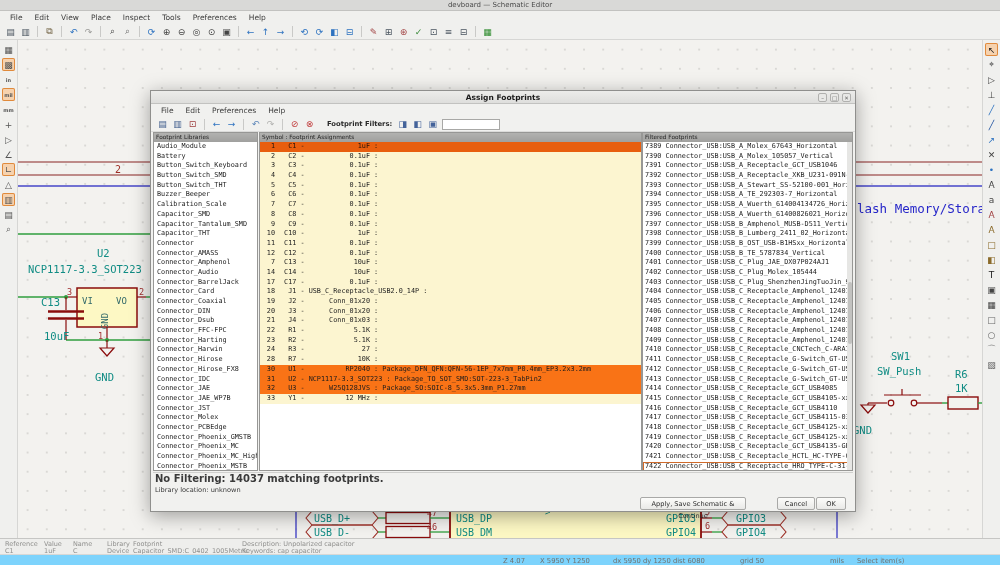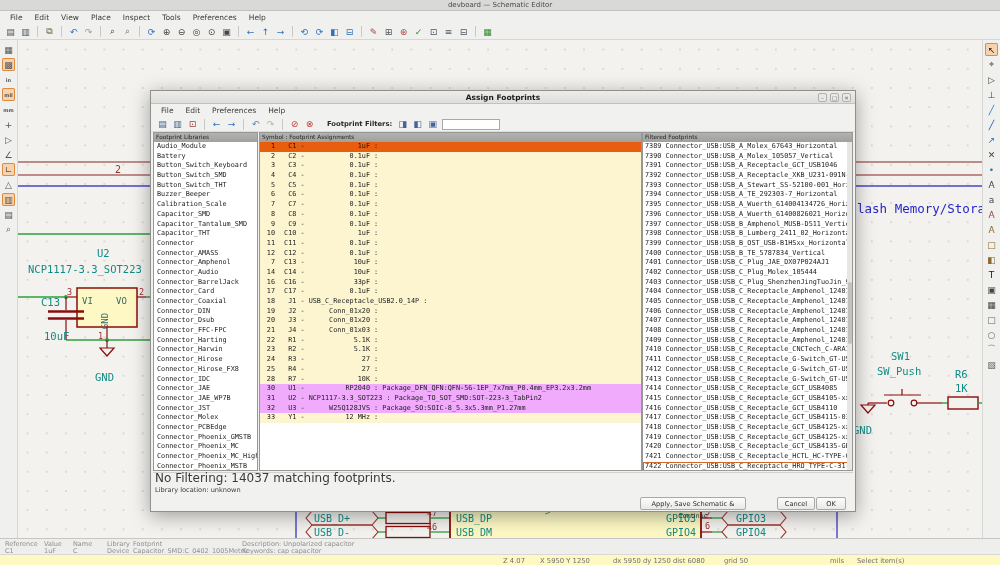--- a/index.html
+++ b/index.html
@@ -23,21 +23,21 @@
 
   
   #canvas { left:18px; top:40px; width:964px; height:498px; background-color:#f3f2ef;
     background-image:radial-gradient(circle,#c9c8c4 0.6px,transparent 0.8px); background-size:19.2px 19.2px; z-index:1; }
   #schsvg { position:absolute; left:0; top:0; }
   text { font-family:"DejaVu Sans Mono","Liberation Mono",monospace; }
 
   
   #bottominfo { left:0; top:538px; width:1000px; height:16px; background:#eeeeec; border-top:1px solid #c6c6c4; z-index:6; font-size:6.5px; color:#8f8f8d; }
   #bottominfo span { position:absolute; white-space:nowrap; }
-  #statusbar { left:0; top:554px; width:1000px; height:11px; background:#fef9c3; border-top:1px solid #d8d8d6; z-index:6; font-size:6.8px; color:#6f6f6d; }
+  #statusbar { left:0; top:554px; width:1000px; height:11px; background:#7dd3fc; border-top:1px solid #d8d8d6; z-index:6; font-size:6.8px; color:#6f6f6d; }
   #statusbar span { position:absolute; top:2px; white-space:nowrap; }
 
   
   #dialog { left:150px; top:90px; width:706px; height:422px; background:#f1f1ef; border:1px solid #8f8f8d; box-shadow:0 4px 18px rgba(0,0,0,.35); z-index:10; }
   #dlg-title { left:0; top:0; width:704px; height:13px; background:linear-gradient(#ececea,#dededc); border-bottom:1px solid #c2c2c0; text-align:center; font-size:7.5px; font-weight:bold; color:#1a1a1a; line-height:13px; }
   .winbtn { position:absolute; top:2px; width:9px; height:9px; border:1px solid #b0b0ae; border-radius:2px; background:#e8e8e6; font-size:5.5px; color:#666; text-align:center; line-height:8px; }
   #dlg-menubar { left:0; top:13px; width:704px; height:13px; display:flex; align-items:center; padding-left:4px; background:#f1f1ef; }
   #dlg-toolbar { left:0; top:26px; width:704px; height:15px; display:flex; align-items:center; padding-left:4px; background:#f1f1ef; border-bottom:1px solid #dcdcda; }
   #dlg-toolbar .lbl { font-size:6.8px; font-weight:bold; color:#2a2a2a; margin:0 3px 0 10px; }
   #dlg-search { width:58px; height:11px; border:1px solid #a8a8a6; background:#fff; font-size:6.5px; margin-left:2px; }
@@ -45,28 +45,28 @@
   .panel { position:absolute; top:41px; height:339px; border:1px solid #979795; background:#fff; overflow:hidden; }
   #panel-left  { left:2px;   width:105px; }
   #panel-mid   { left:108px; width:383px; }
   #panel-right { left:491px; width:211px; }
   .phdr { height:9px; background:linear-gradient(#b2b2b0,#a0a09e); color:#1f1f1f; font-size:5.8px; line-height:9px; padding-left:2px; white-space:nowrap; overflow:hidden; }
   .plist { position:absolute; left:0; top:9px; right:0; bottom:0; overflow:hidden; background:#fff; }
   .lrow { height:9.7px; line-height:9.7px; font-family:"DejaVu Sans Mono","Liberation Mono",monospace; font-size:6.8px; color:#1c1c1c; white-space:pre; overflow:hidden; padding-left:3px; }
   .mrow { display:flex; height:9.7px; line-height:9.7px; font-family:"DejaVu Sans Mono","Liberation Mono",monospace; font-size:6.8px; color:#1c1c1c; background:#fcf5d0; overflow:hidden; }
   .mrow .num { width:15px; text-align:right; flex:none; }
   .mrow .txt { white-space:pre; margin-left:5px; }
-  .mrow.assigned { background:#f0abfc; }
+  .mrow.assigned { background:#f97316; }
   .mrow.sel { background:#e85e0e; color:#27130a; }
   .rrow { height:9.7px; line-height:9.7px; font-family:"DejaVu Sans Mono","Liberation Mono",monospace; font-size:6.8px; color:#1c1c1c; white-space:pre; overflow:hidden; padding-left:2px; }
   .rrow.sel { box-shadow:inset 0 0 0 1px #cf6a2a; }
   #rscroll { position:absolute; right:0; top:9px; width:5px; bottom:0; background:#e6e6e4; }
   #rscroll .thumb { position:absolute; left:0.5px; width:4px; height:62px; top:140px; background:#c2c2c0; border-radius:2px; }
 
-  #dlg-status { left:2px; top:381px; width:700px; height:11px; font-size:12px; color:#3a3a3a; line-height:11px; padding-left:2px; border-top:1px solid #d0d0ce; }
+  #dlg-status { left:2px; top:381px; width:700px; height:11px; font-size:10px; color:#3a3a3a; line-height:11px; padding-left:2px; border-top:1px solid #d0d0ce;font-weight:bold; }
   #dlg-libloc { left:4px; top:395px; font-size:6.6px; color:#3a3a3a; }
   .dbtn { position:absolute; top:406px; height:13px; background:linear-gradient(#fcfcfa,#e9e9e7); border:1px solid #a9a9a7; border-radius:2px; font-size:6.6px; color:#2e2e2e; text-align:center; line-height:12px; }
   #btn-apply { left:489px; width:106px; }
   #btn-cancel { left:626px; width:38px; }
   #btn-ok { left:665px; width:30px; }
 </style>
 </head>
 <body>
 
 <div class="abs" id="titlebar"><span>devboard — Schematic Editor</span></div>
@@ -289,21 +289,21 @@
   <span style="left:44px;top:8px">1uF</span>
   <span style="left:73px;top:8px">C</span>
   <span style="left:107px;top:8px">Device</span>
   <span style="left:133px;top:8px">Capacitor_SMD:C_0402_1005Metric</span>
   <span style="left:242px;top:8px">Keywords: cap capacitor</span>
 </div>
 <div class="abs" id="statusbar">
   <span style="left:503px">Z 4.07</span>
   <span style="left:540px">X 5950 Y 1250</span>
   <span style="left:613px">dx 5950 dy 1250 dist 6080</span>
-  <span style="left:724px">grid 50</span>
+  <span style="left:740px">grid 50</span>
   <span style="left:830px">mils</span>
   <span style="left:857px">Select item(s)</span>
 </div>
 
 <div class="abs" id="dialog">
   <div class="abs" id="dlg-title">
     <span>Assign Footprints</span>
   </div>
   <div id="dlg-winbtns">
       <span class="winbtn" style="right: 28px;">–</span>
@@ -428,24 +428,20 @@
         </div>
         <div class="mrow">
           <span class="num">7</span>
           <span class="txt"> C13 -            10uF : </span>
         </div>
         <div class="mrow">
           <span class="num">14</span>
           <span class="txt"> C14 -            10uF : </span>
         </div>
         <div class="mrow">
-          <span class="num">16</span>
-          <span class="txt"> C16 -            33pF : </span>
-        </div>
-        <div class="mrow">
           <span class="num">17</span>
           <span class="txt"> C17 -           0.1uF : </span>
         </div>
         <div class="mrow">
           <span class="num">18</span>
           <span class="txt">  J1 - USB_C_Receptacle_USB2.0_14P : </span>
         </div>
         <div class="mrow">
           <span class="num">19</span>
           <span class="txt">  J2 -      Conn_01x20 : </span>
@@ -462,24 +458,20 @@
           <span class="num">22</span>
           <span class="txt">  R1 -            5.1K : </span>
         </div>
         <div class="mrow">
           <span class="num">23</span>
           <span class="txt">  R2 -            5.1K : </span>
         </div>
         <div class="mrow">
           <span class="num">24</span>
           <span class="txt">  R3 -              27 : </span>
-        </div>
-        <div class="mrow">
-          <span class="num">25</span>
-          <span class="txt">  R4 -              27 : </span>
         </div>
         <div class="mrow">
           <span class="num">28</span>
           <span class="txt">  R7 -             10K : </span>
         </div>
         <div class="mrow assigned">
           <span class="num">30</span>
           <span class="txt">  U1 -          RP2040 : Package_DFN_QFN:QFN-56-1EP_7x7mm_P0.4mm_EP3.2x3.2mm</span>
         </div>
         <div class="mrow assigned">

